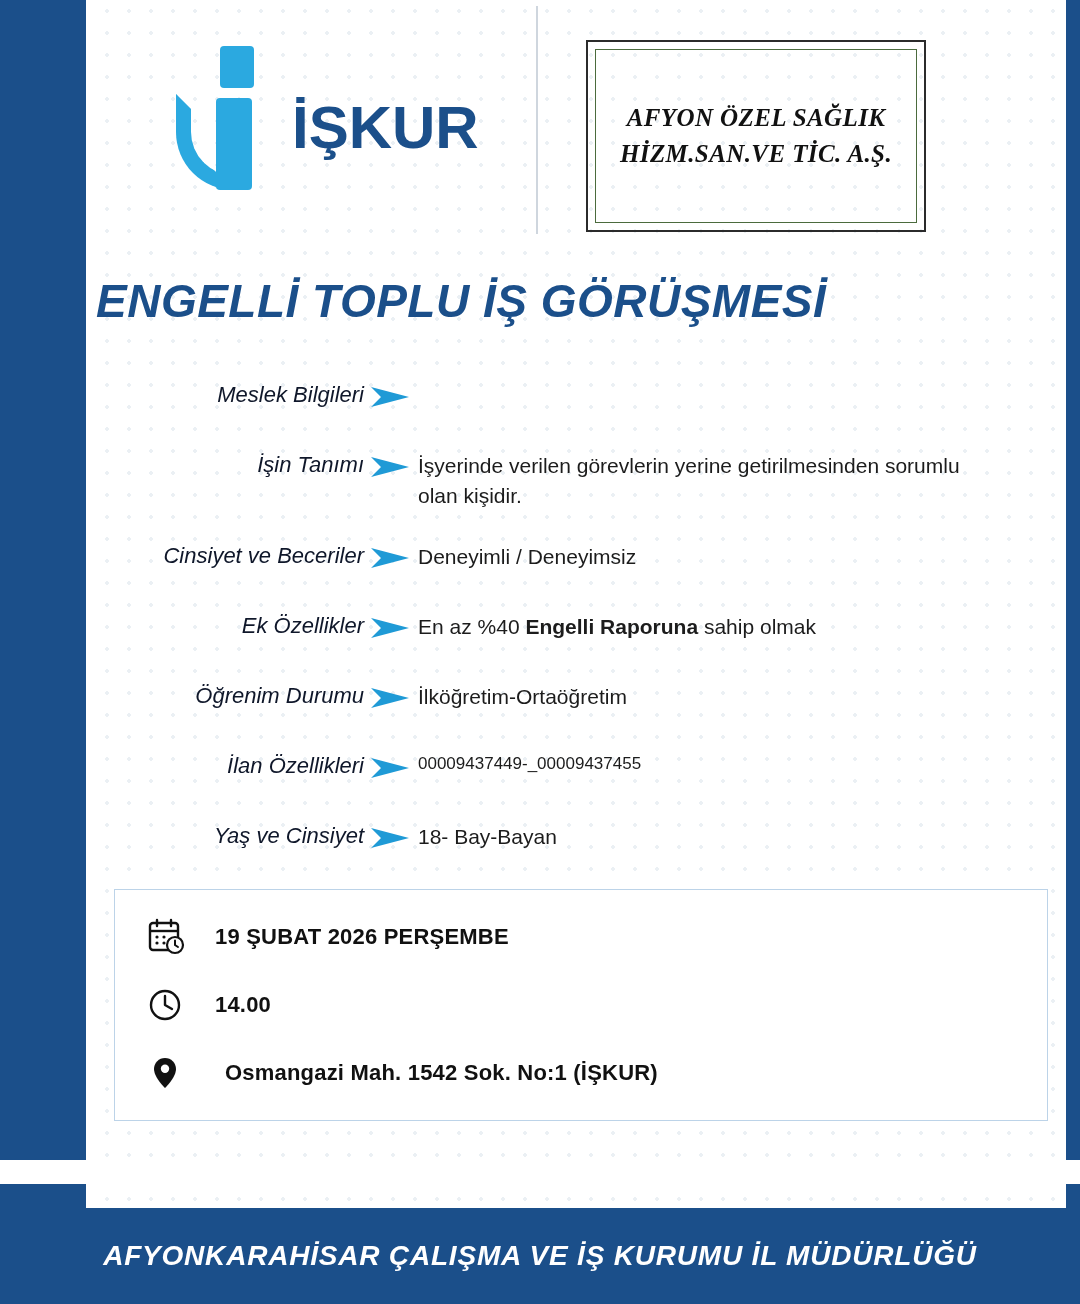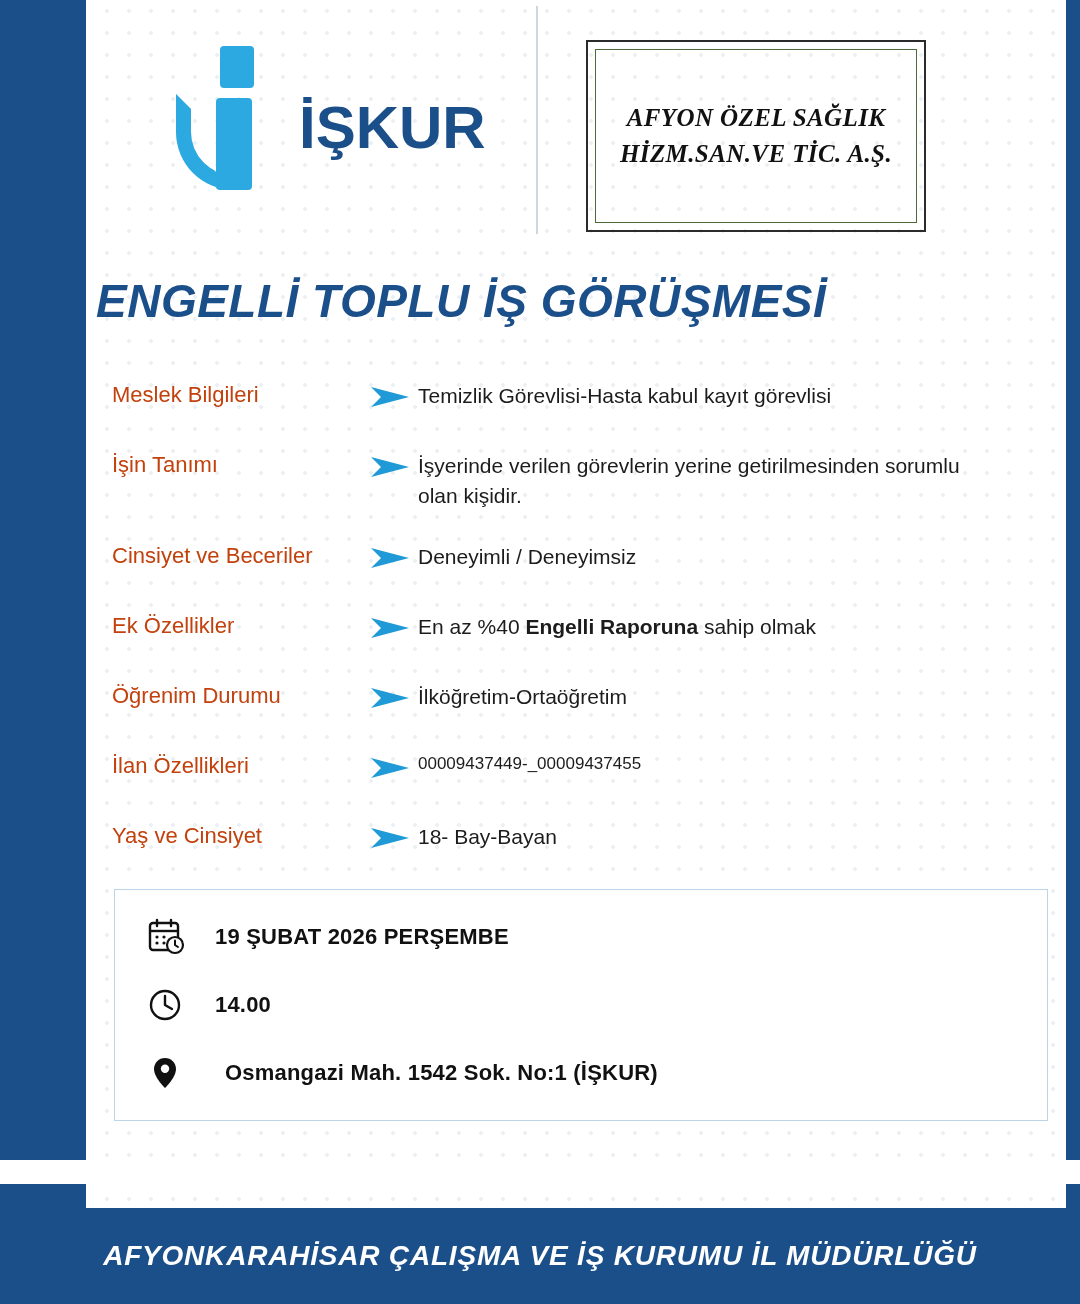--- a/index.html
+++ b/index.html
@@ -55,21 +55,21 @@
   
   .header {
     position: relative;
     height: 252px;
   }
   .logo-wrap {
     position: absolute;
     left: 80px; top: 42px;
     display: flex;
     align-items: center;
-    gap: 31px;
+    gap: 24px;
   }
   .logo-mark { position: relative; width: 92px; height: 150px; }
   .logo-mark .dot {
     position: absolute; left: 44px; top: 4px;
     width: 34px; height: 42px; background: #2ba9e0; border-radius: 4px;
   }
   .logo-mark .body {
     position: absolute; left: 40px; top: 56px;
     width: 36px; height: 92px; background: #2ba9e0; border-radius: 4px;
   }
@@ -140,22 +140,24 @@
   .row {
     display: flex;
     align-items: flex-start;
     margin-bottom: 28px;
     min-height: 42px;
   }
   .row-label {
     width: 252px;
     flex: 0 0 252px;
     font-size: 22px;
-    color: #c2410c;
+    font-style: italic;
+    color: #0f172a;
     padding-top: 4px;
+    text-align: right;
   }
   .row-arrow {
     flex: 0 0 54px;
     display: flex;
     justify-content: center;
     padding-top: 6px;
   }
   .row-arrow svg { display: block; }
   .row-value {
     font-size: 21px;
@@ -253,21 +255,20 @@
 
     <div class="rows">
 
       <div class="row">
         <div class="row-label">Meslek Bilgileri</div>
         <div class="row-arrow">
           <svg width="44" height="26" viewBox="0 0 44 26">
               <path d="M2 3 L40 13 L2 23 L12 13 Z" fill="#1f9ad6"></path>
             </svg>
         </div>
-        <div class="row-value">Temizlik Görevlisi-Hasta kabul kayıt görevlisi</div>
       </div>
 
       <div class="row">
         <div class="row-label">İşin Tanımı</div>
         <div class="row-arrow">
           <svg width="44" height="26" viewBox="0 0 44 26">
               <path d="M2 3 L40 13 L2 23 L12 13 Z" fill="#1f9ad6"></path>
             </svg>
         </div>
         <div class="row-value">İşyerinde verilen görevlerin yerine getirilmesinden sorumlu olan kişidir.</div>

